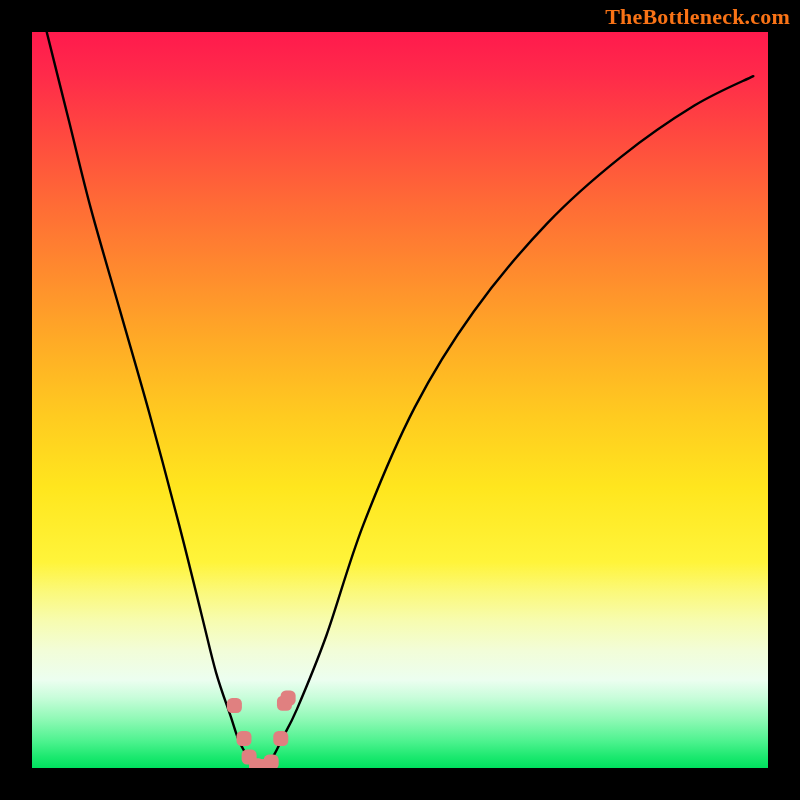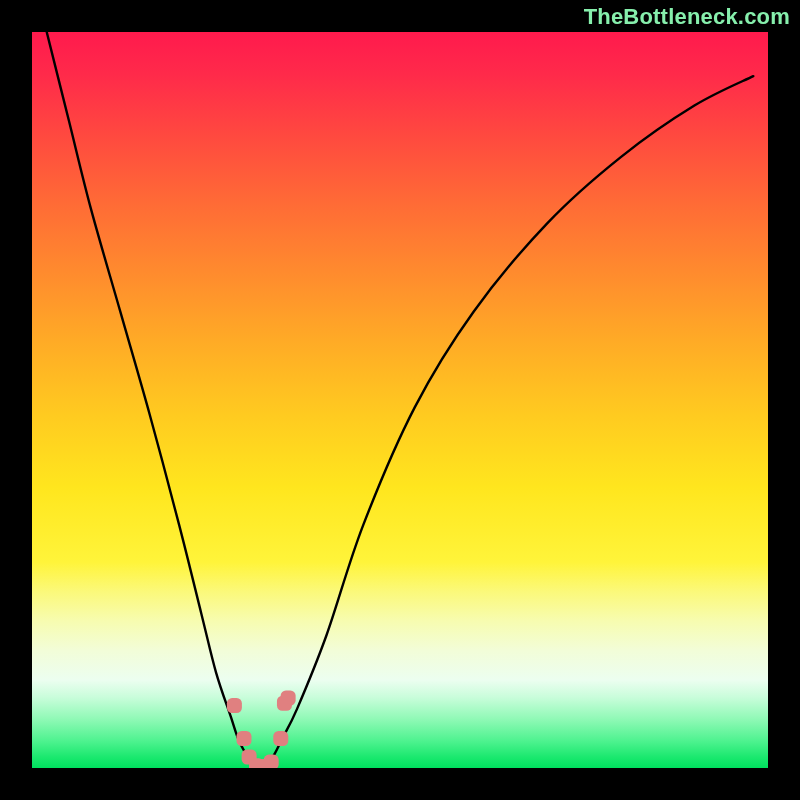--- a/index.html
+++ b/index.html
@@ -76,25 +76,26 @@
   svg.curves {
     position: absolute;
     inset: 0;
     width: 100%;
     height: 100%;
   }
   .watermark {
     position: absolute;
     top: 4px;
     right: 10px;
-    color: #86efac;
+    color: #f97316;
     font-size: 22px;
     font-weight: 600;
     letter-spacing: 0.2px;
     user-select: none;
+    font-family: Liberation Serif, serif;
   }
 </style>
 </head>
 <body>
 
 <div class="frame">
   <div class="plot-area">
     <div class="gradient-bg">
       <div class="gradient-top"></div>
       <div class="gradient-band"></div>

